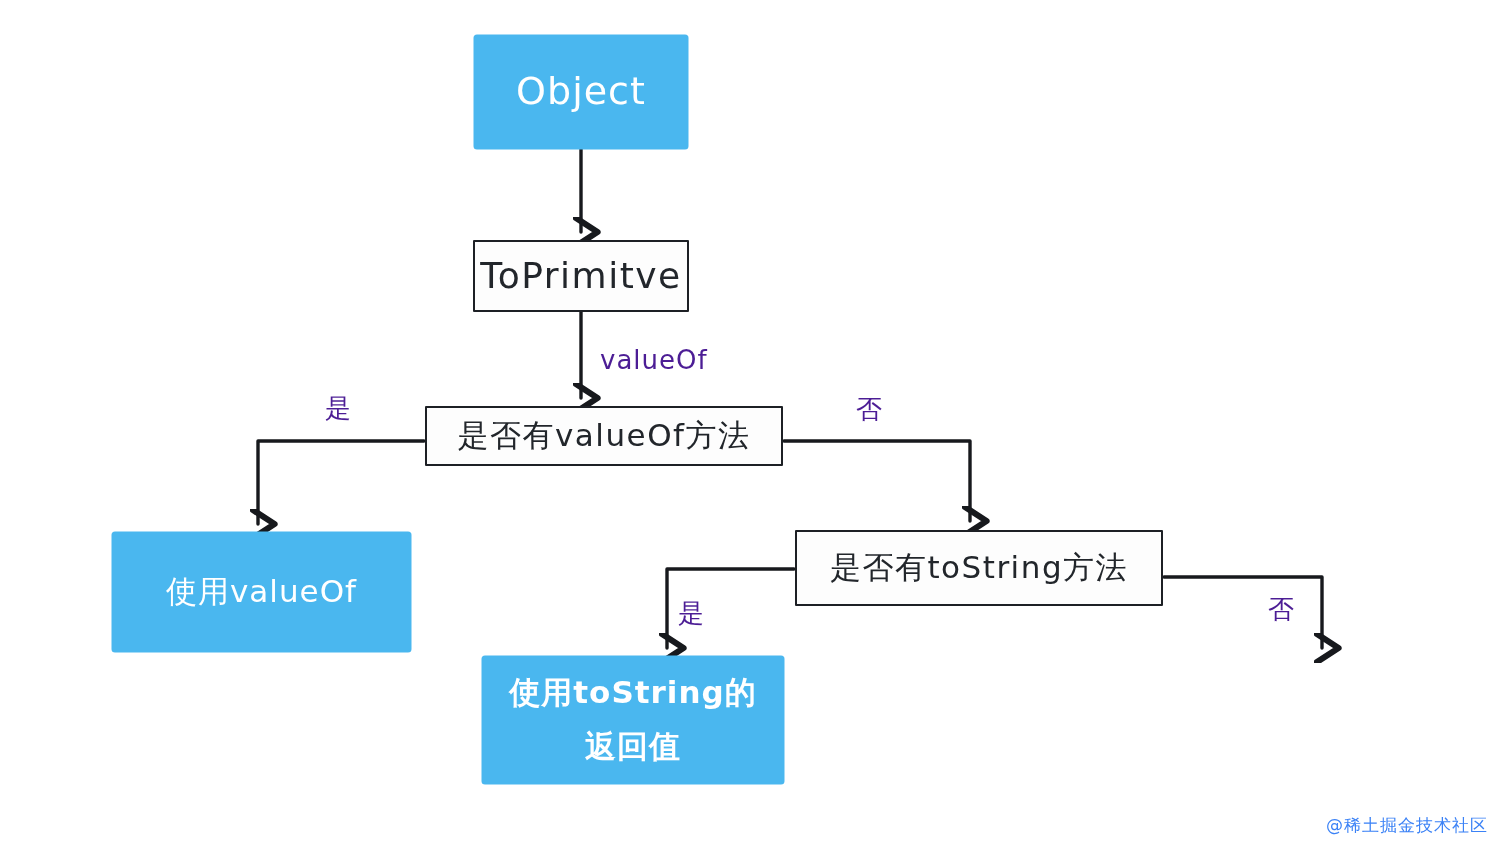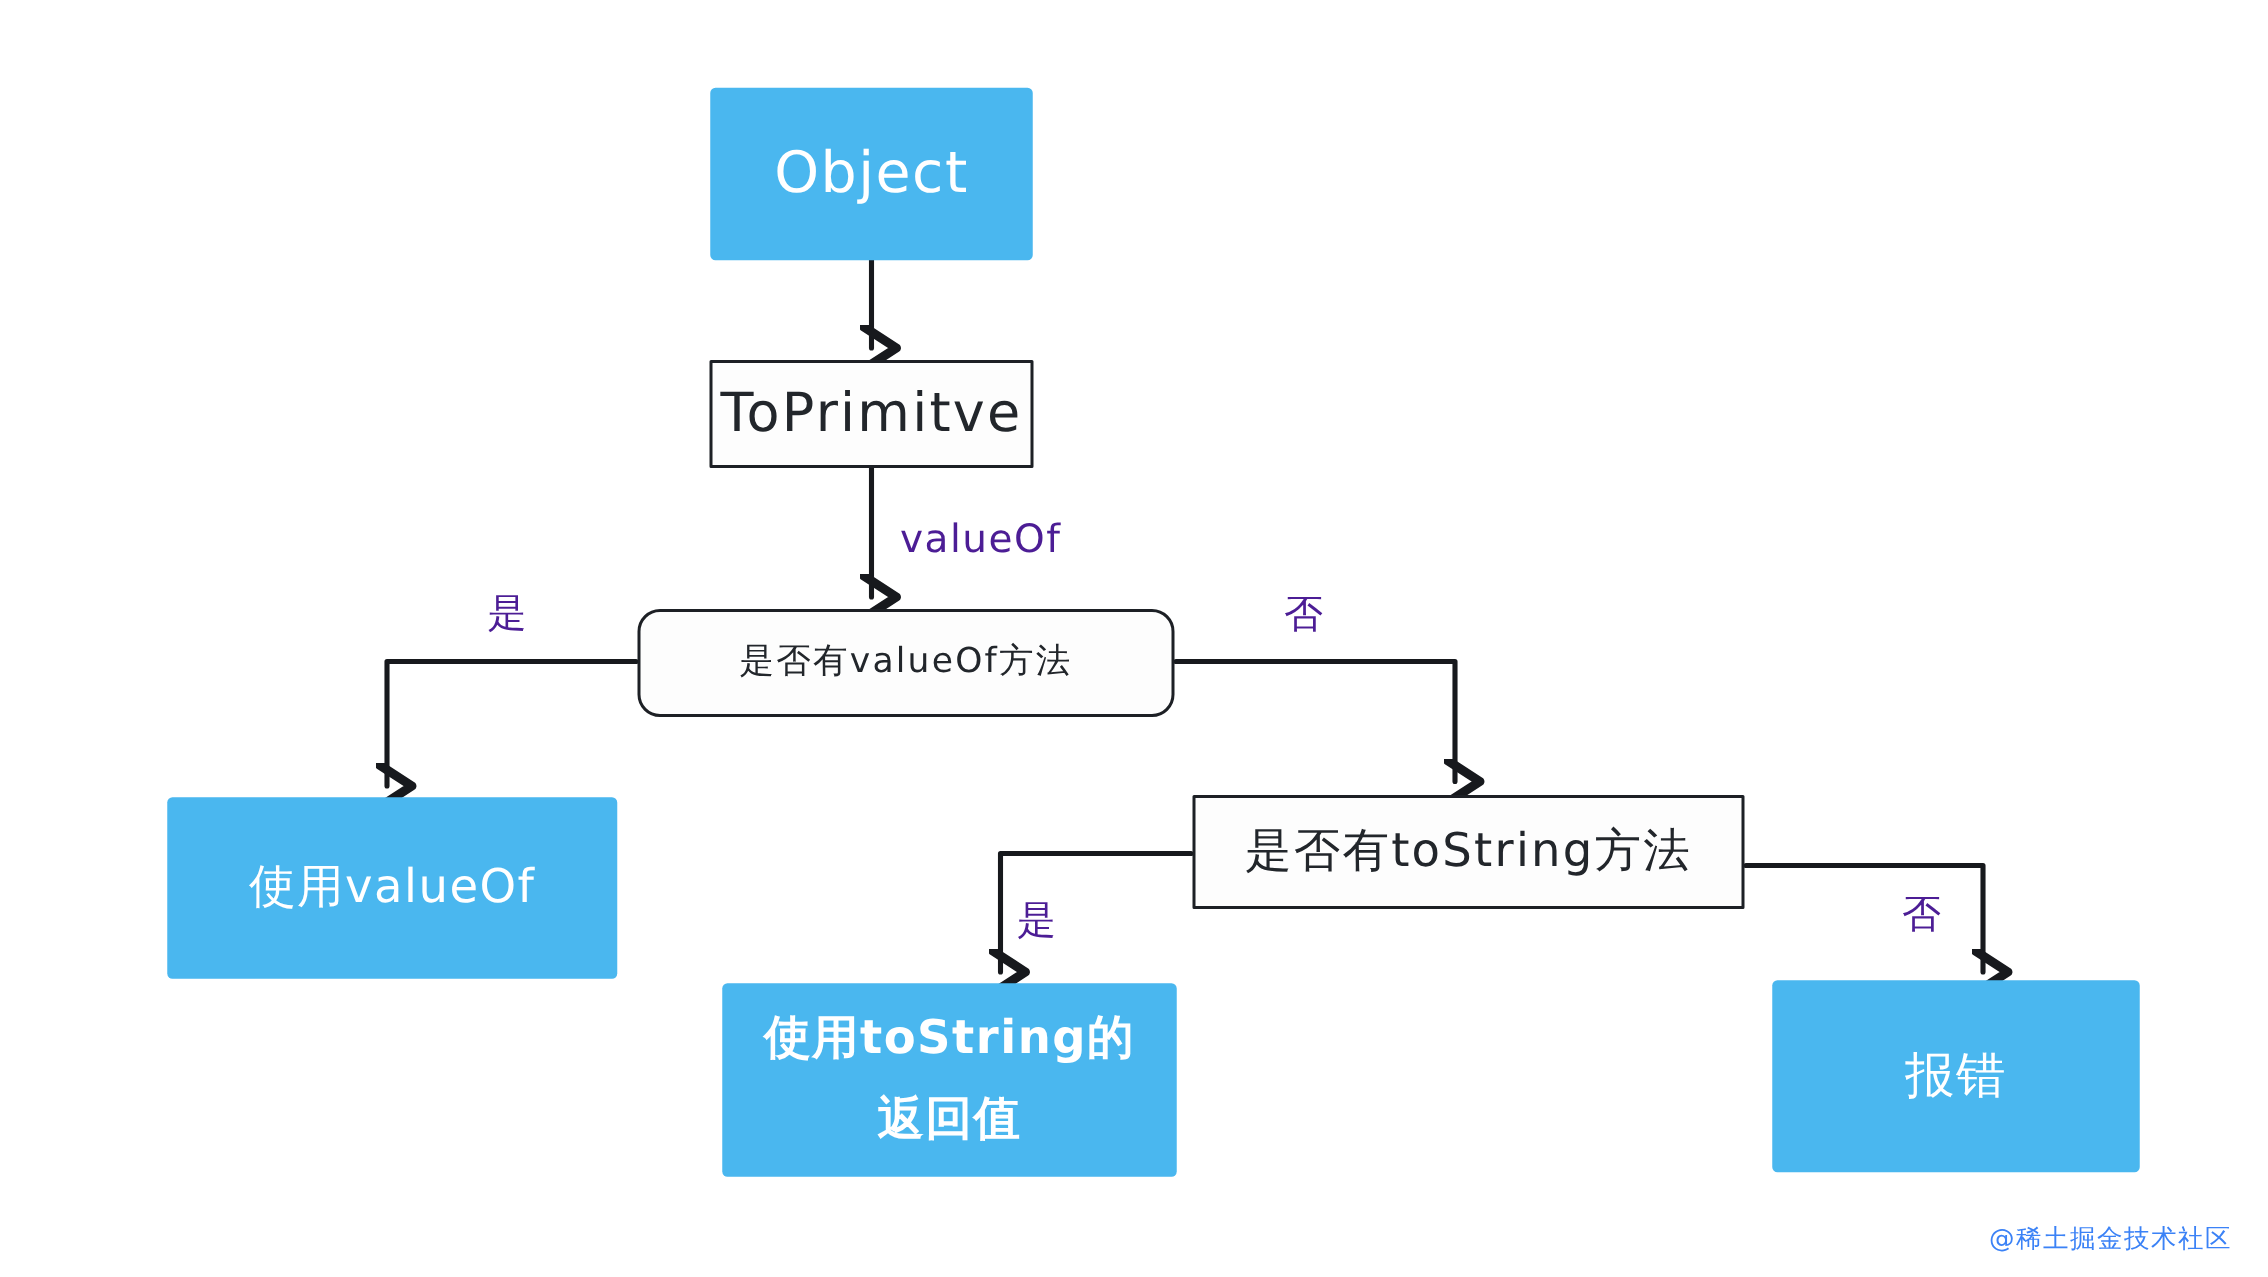--- a/index.html
+++ b/index.html
@@ -106,48 +106,45 @@
       <path d="M424,441 L258,441 L258,524" marker-end="url(#arrow)"></path>
 
       <path d="M784,441 L970,441 L970,521" marker-end="url(#arrow)"></path>
 
       <path d="M794,569 L667,569 L667,648" marker-end="url(#arrow)"></path>
 
       <path d="M1164,577 L1322,577 L1322,648" marker-end="url(#arrow)"></path>
     </g>
   </svg>
 
-  <div class="node blue" style="left:475px; top:36px; width:212px; height:112px; font-size:38px;margin-top:24px;">
+  <div class="node blue" style="left:475px; top:36px; width:212px; height:112px; font-size:38px;">
     <span class="line">Object</span>
   </div>
 
   <div class="node white" style="left:473px; top:240px; width:216px; height:72px; font-size:36px;align-items:center;">
     <span>ToPrimitve</span>
   </div>
 
-  <div class="node white" style="left:425px; top:406px; width:358px; height:72px; font-size:23px;border-radius:15px;">
+  <div class="node white" style="left:425px; top:406px; width:358px; height:60px; font-size:31px;">
     <span>是否有valueOf方法</span>
   </div>
 
   <div class="node blue" style="left:113px; top:533px; width:297px; height:118px; font-size:31px; flex-direction:row;">
     <span class="line">使用valueOf</span>
   </div>
 
   <div class="node white" style="left:795px; top:530px; width:368px; height:76px; font-size:31px;">
     <span>是否有toString方法</span>
   </div>
 
   <div class="node blue" style="left:483px; top:657px; width:300px; height:126px; font-size:31px; flex-direction:column;font-weight:bold;">
     <span class="line">使用toString的</span>
     <span class="line">返回值</span>
   </div>
 
-  <div class="node blue" style="left:1183px; top:655px; width:242px; height:125px; font-size:33px;">
-    <span class="line">报错</span>
-  </div>
 
   <div class="edge-label" style="left:600px; top:345px;">valueOf</div>
 
   <div class="edge-label" style="left:325px; top:391px;">是</div>
 
   <div class="edge-label" style="left:856px; top:392px;">否</div>
 
   <div class="edge-label" style="left:678px; top:596px;">是</div>
 
   <div class="edge-label" style="left:1268px; top:592px;">否</div>

